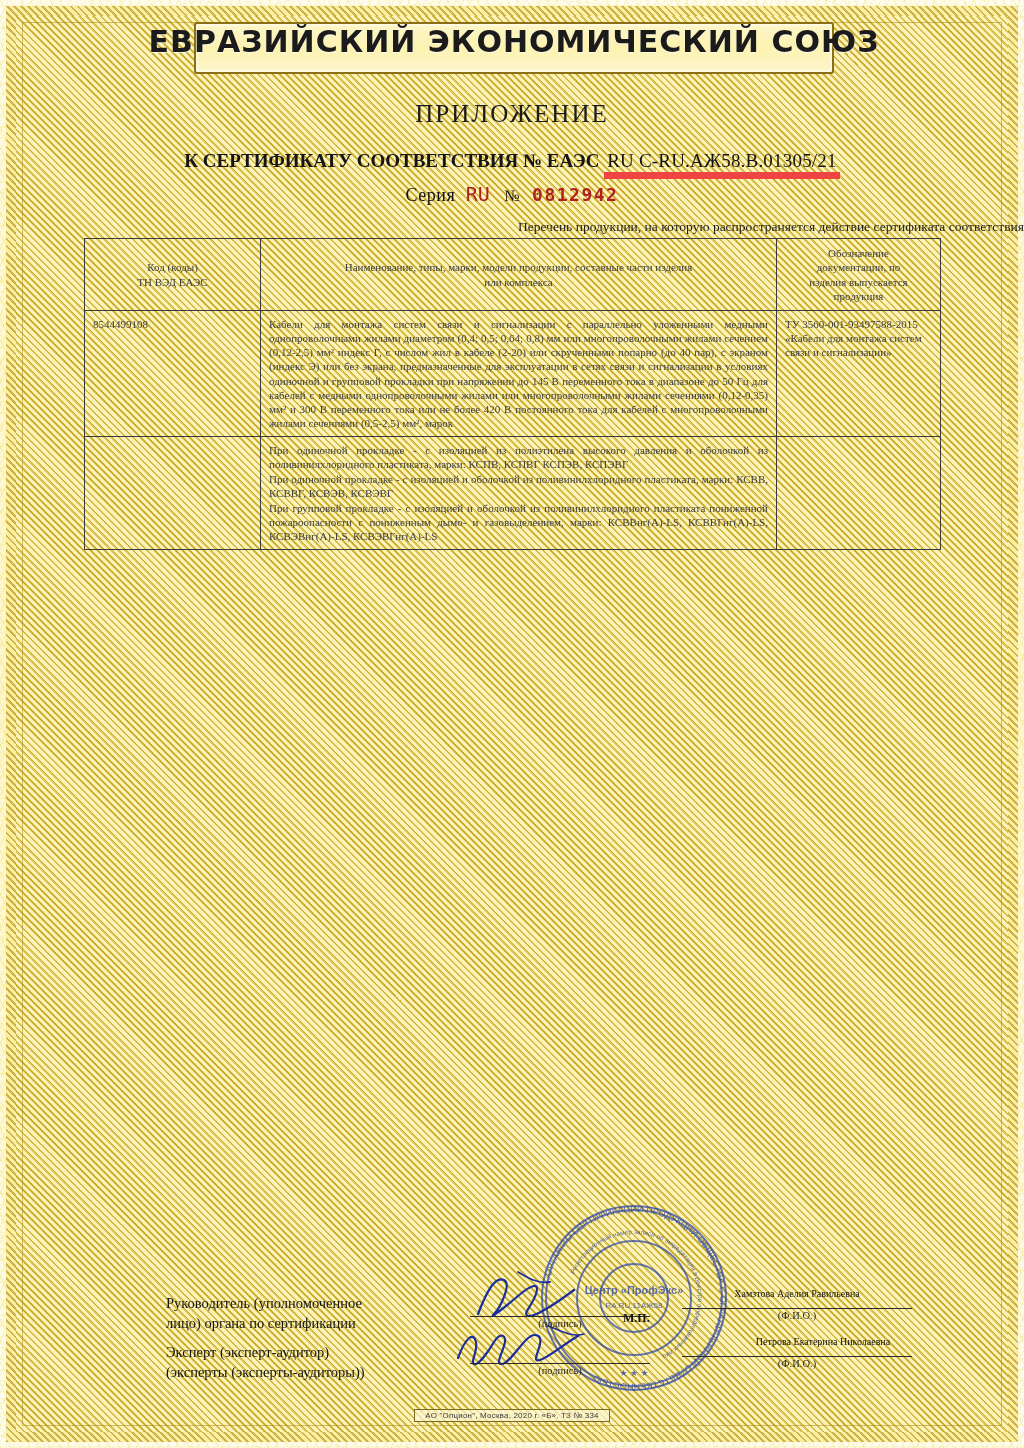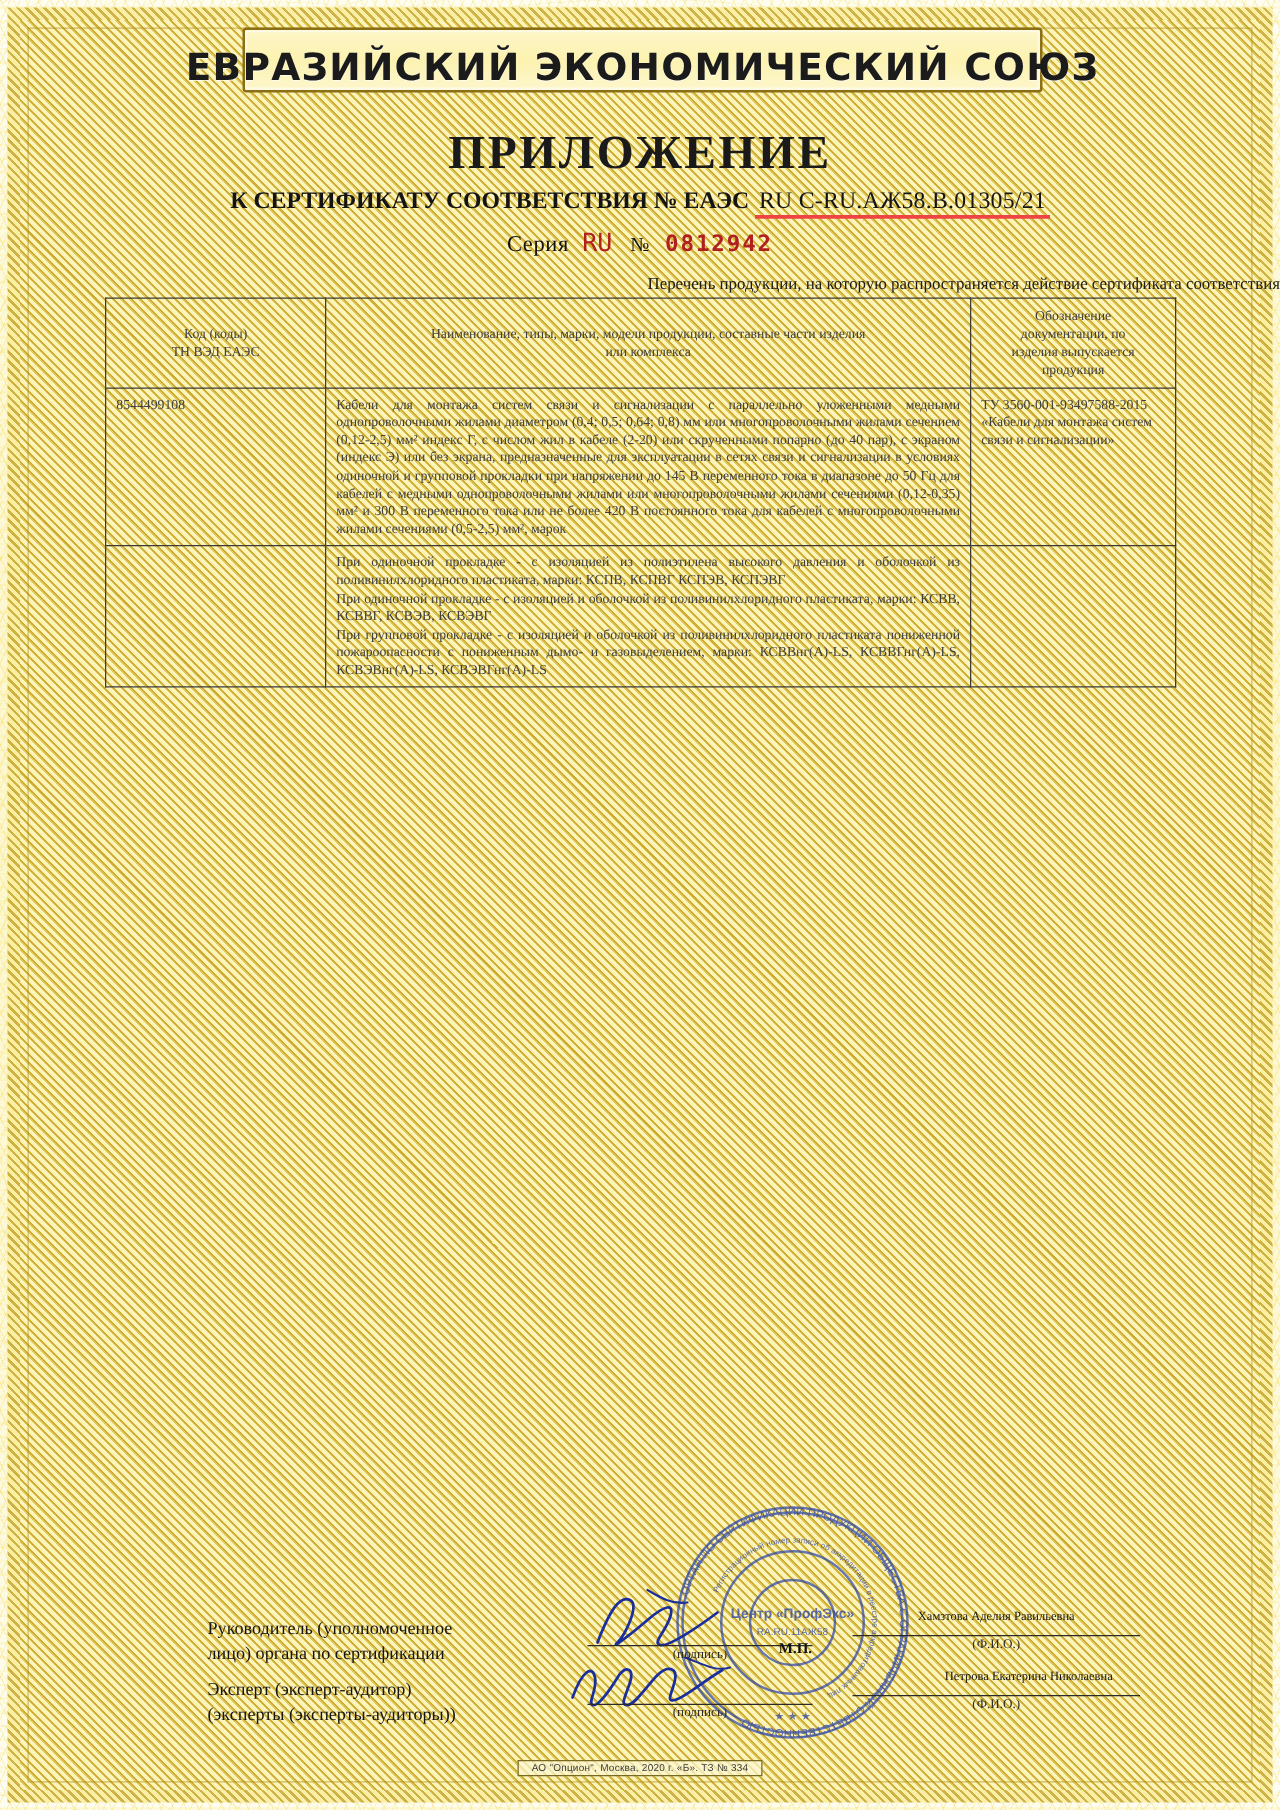--- a/index.html
+++ b/index.html
@@ -93,58 +93,58 @@
     position: absolute;
     left: 194px;
     top: 22px;
     width: 636px;
     height: 48px;
     border: 2px solid #8a6f15;
     border-radius: 3px;
     background: linear-gradient(180deg, #fdf6c8 0%, #fcf2b0 50%, #fdf6cc 100%);
     box-shadow: inset 0 0 0 2px rgba(255,255,255,0.45);
     display: flex;
-    align-items: flex-end;
+    align-items: flex-start;
     justify-content: center;
   }
   .banner-text {
     font-family: "DejaVu Sans", sans-serif;
     font-weight: bold;
     font-size: 30px;
     letter-spacing: 1px;
     color: #1b1b1b;
     text-shadow: 0 1px 0 rgba(255,255,255,0.7);
     white-space: nowrap;
   }
 
   .title {
     position: absolute;
     top: 100px;
     left: 0;
     width: 1024px;
     text-align: center;
-    font-size: 38px;
-    font-weight: bold;
+    font-size: 25px;
+    font-weight: normal;
     letter-spacing: 2px;
     color: #1a1a1a;
   }
 
   .subtitle-row {
     position: absolute;
     top: 150px;
     left: 0;
     width: 1024px;
     text-align: center;
     font-size: 19px;
     font-weight: bold;
     color: #141414;
   }
   .subtitle-row .cert-no {
     font-weight: normal;
-    border-bottom: 3px solid #ef4444;
+    border-bottom: 7px solid #ef4444;
     padding: 0 3px 1px 3px;
     letter-spacing: 0.2px;
   }
 
   .series-row {
     position: absolute;
     top: 182px;
     left: 0;
     width: 1024px;
     text-align: center;

